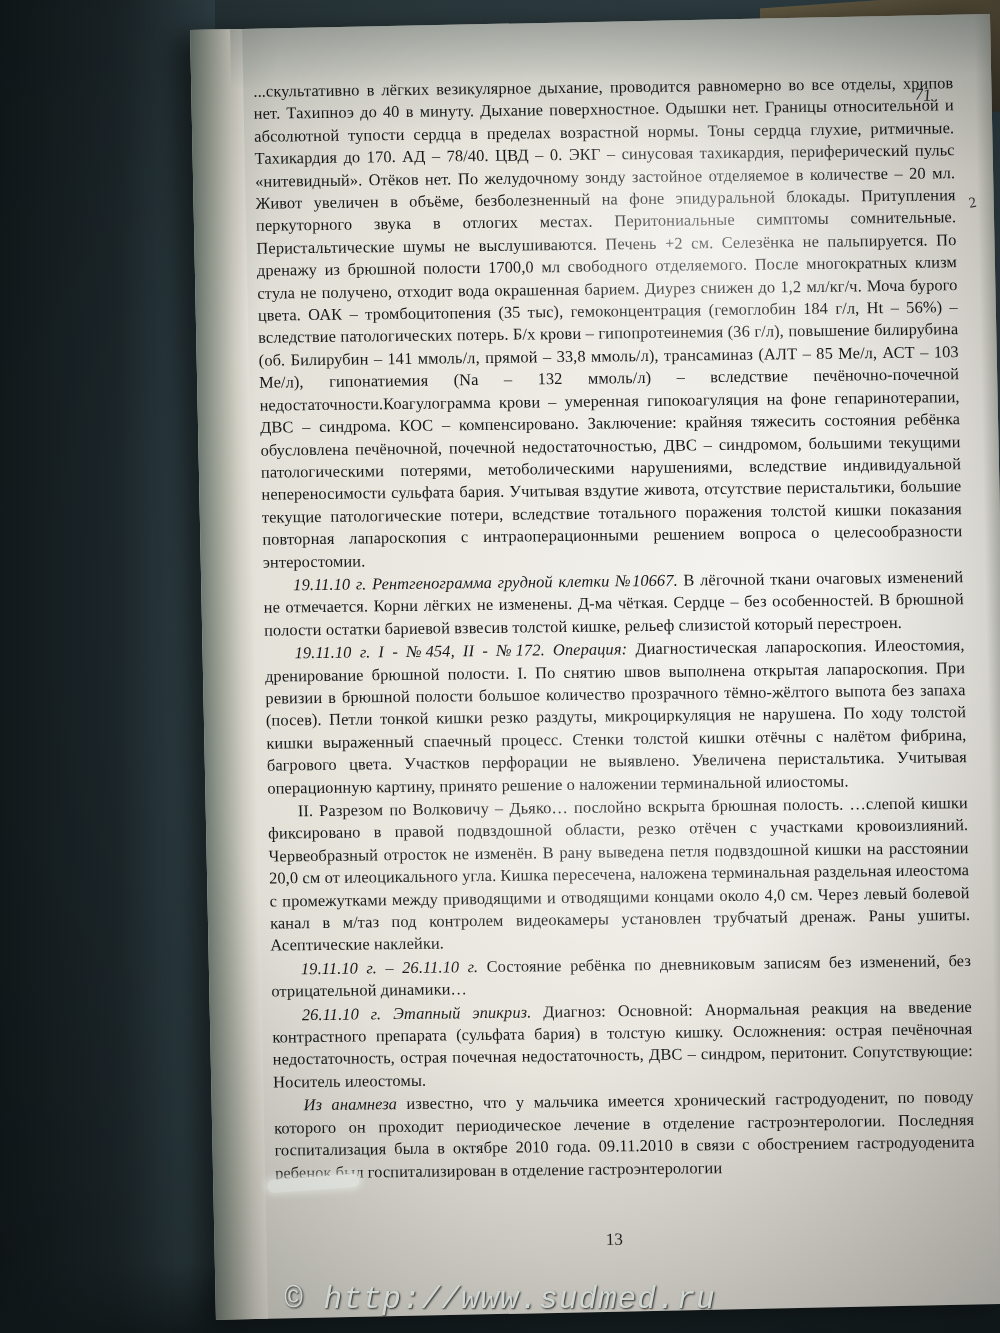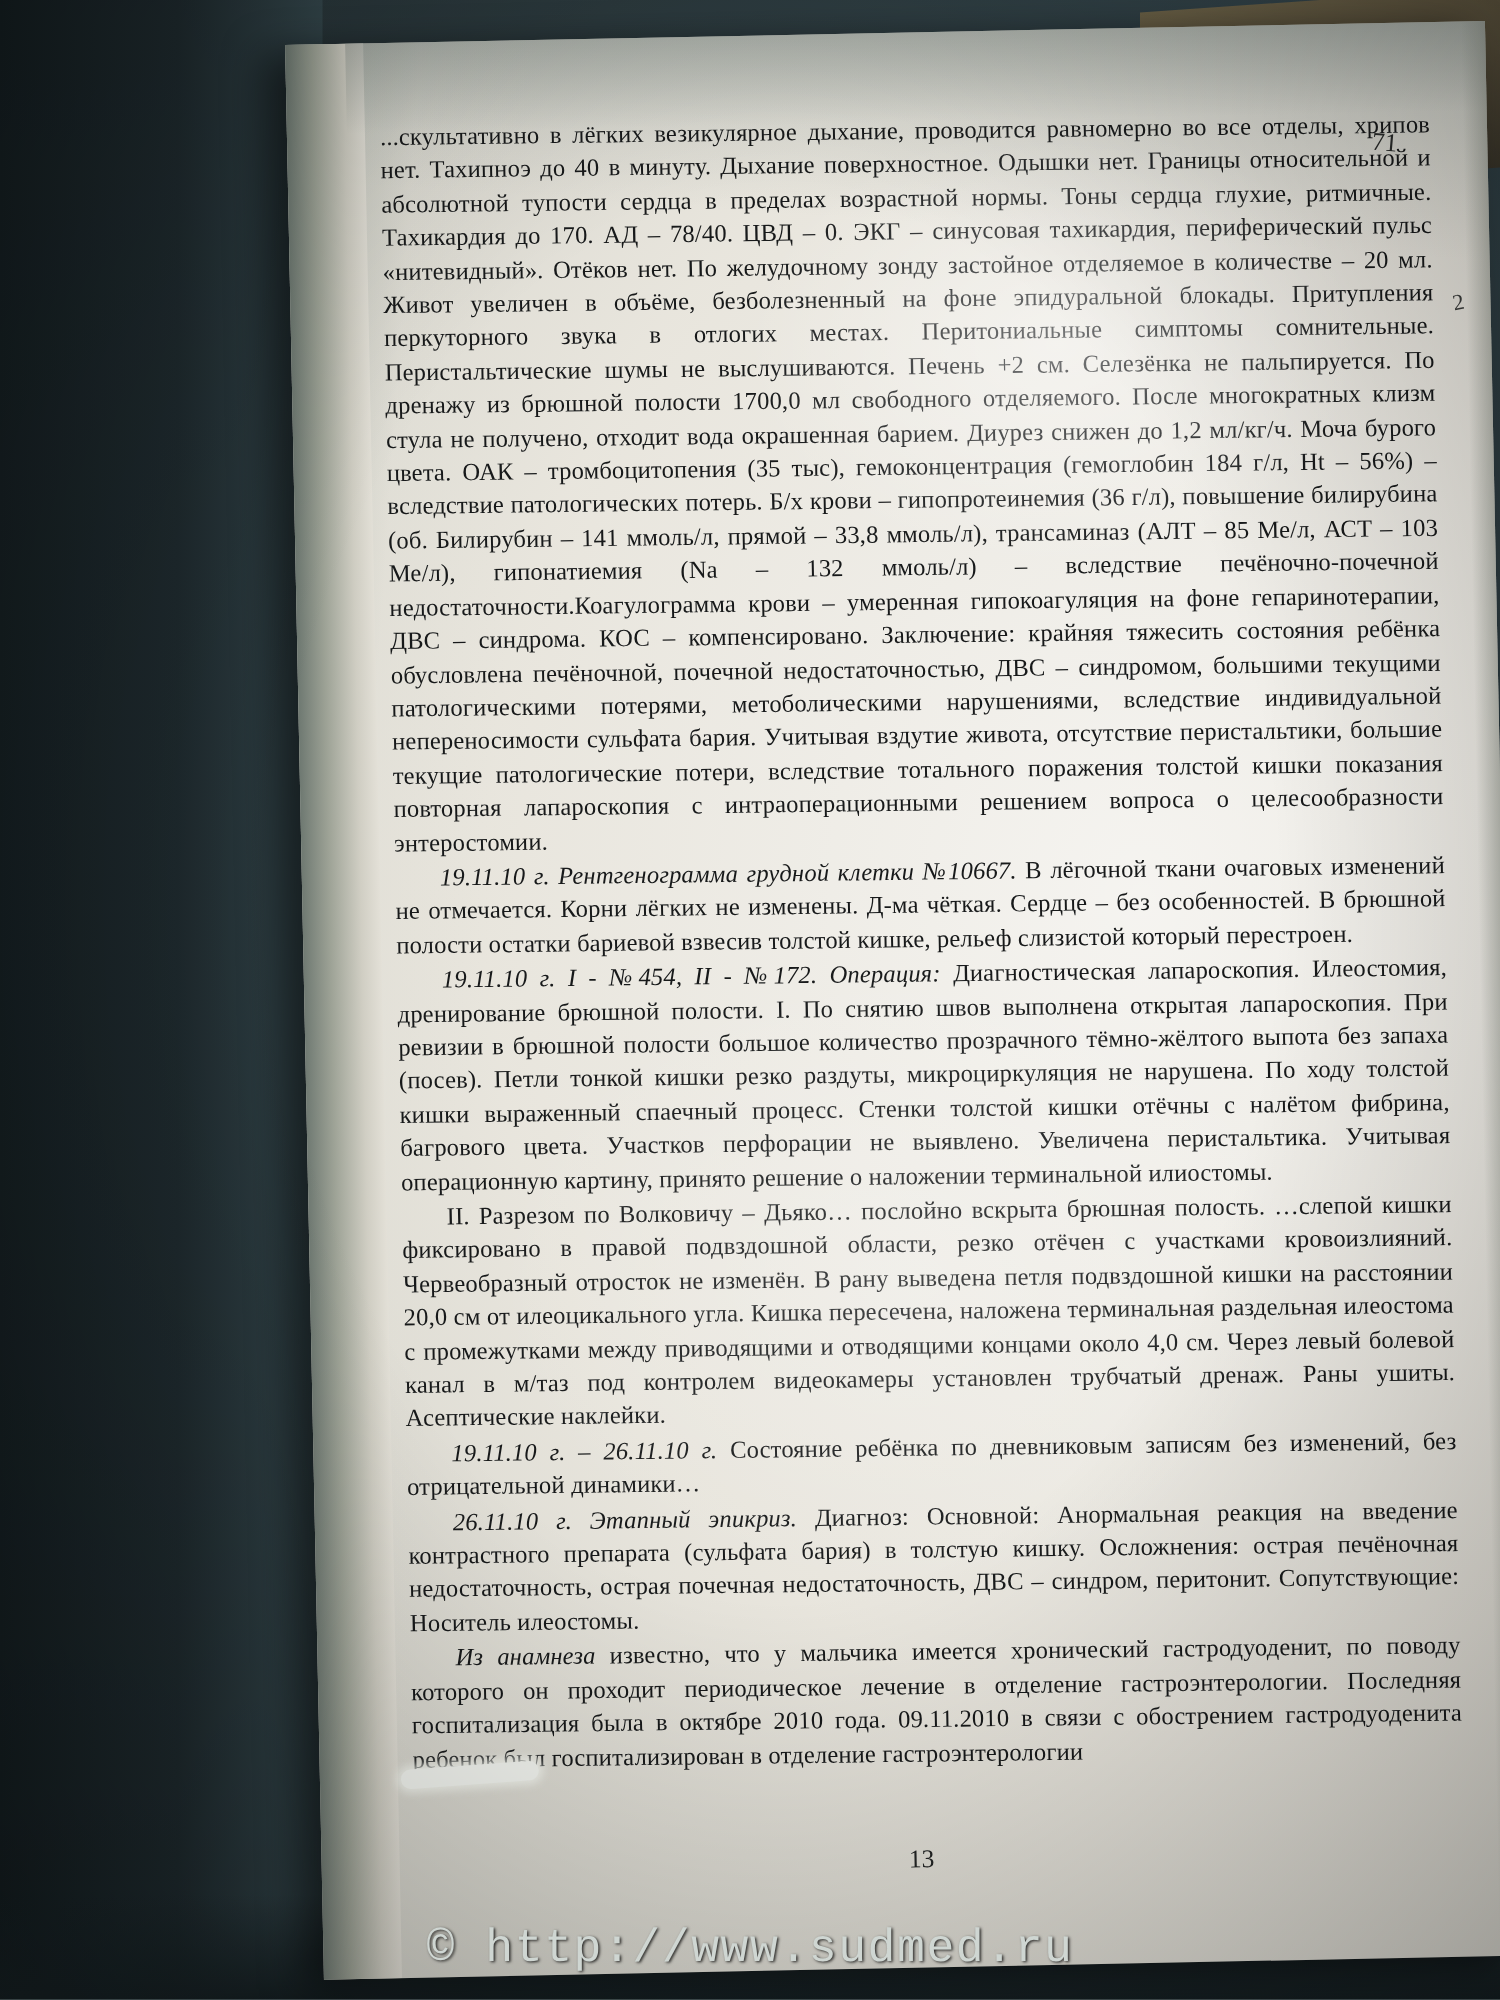--- a/index.html
+++ b/index.html
@@ -173,20 +173,21 @@
     position: absolute;
     left: 0; right: 0;
     bottom: 16px;
     text-align: center;
     font-family: "Liberation Mono", monospace;
     font-size: 31px;
     letter-spacing: 1px;
     color: #cfd6d2;
     text-shadow: 1px 1px 2px rgba(0,0,0,.8);
     white-space: nowrap;
+    font-style: italic;
   }
 </style>
 </head>
 <body>
 
 <div id="page">
 
   <div class="desk"></div>
   <div class="desk-wood"></div>
   <div class="desk-shadow-left"></div>

